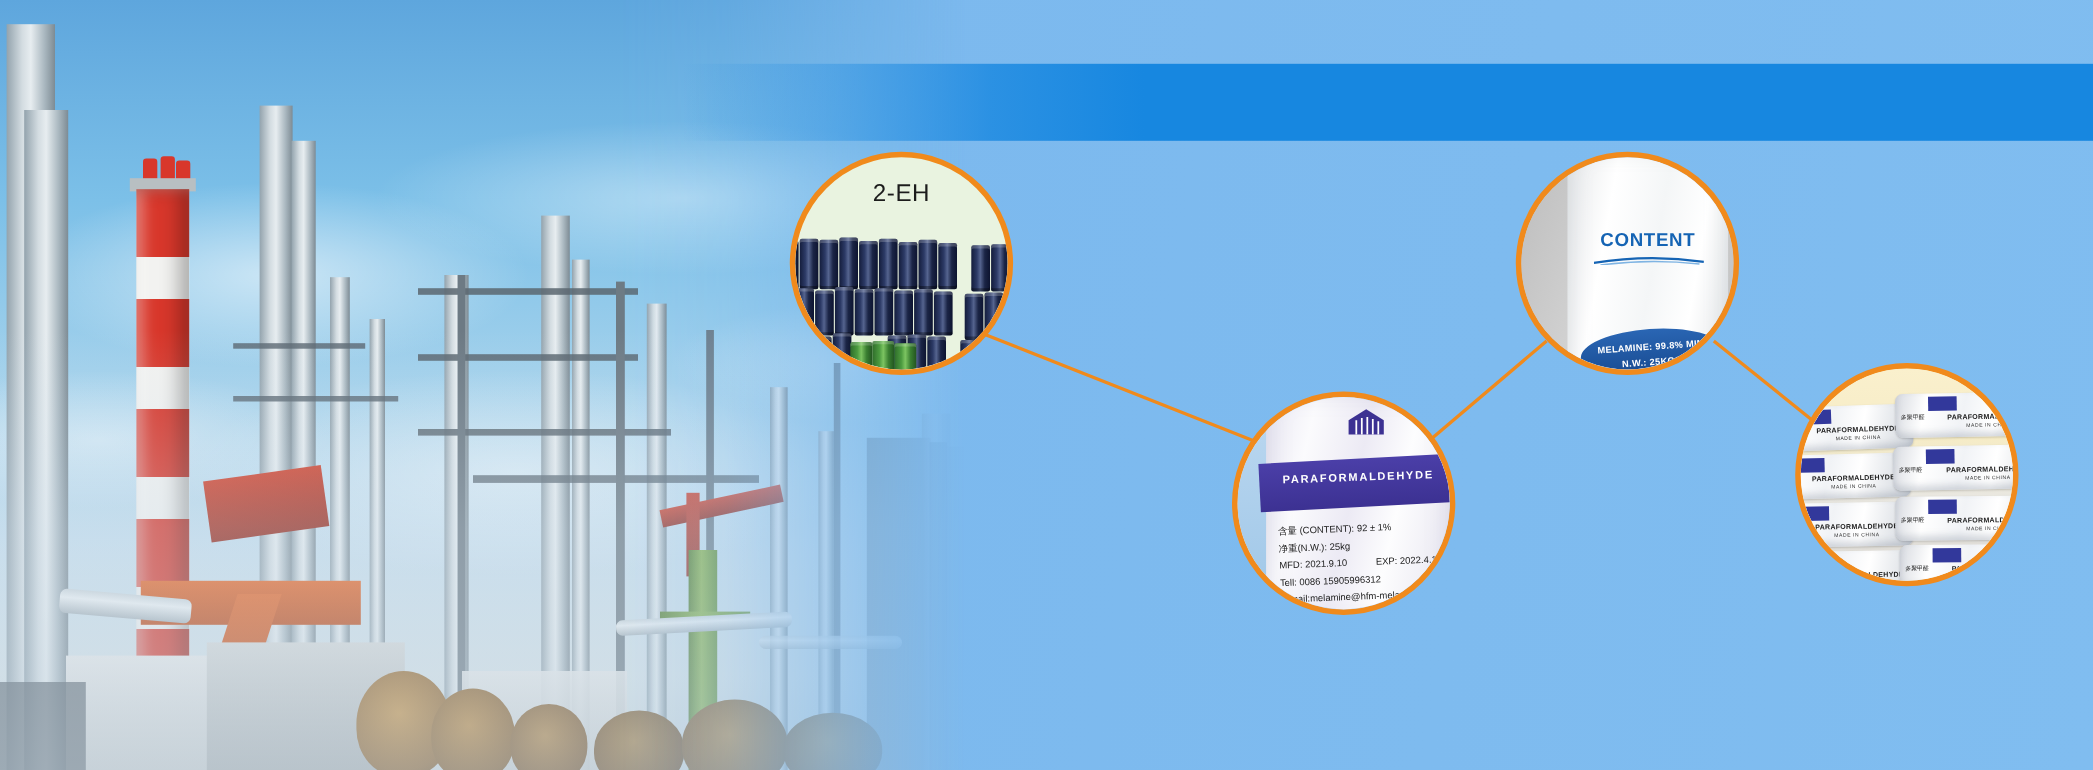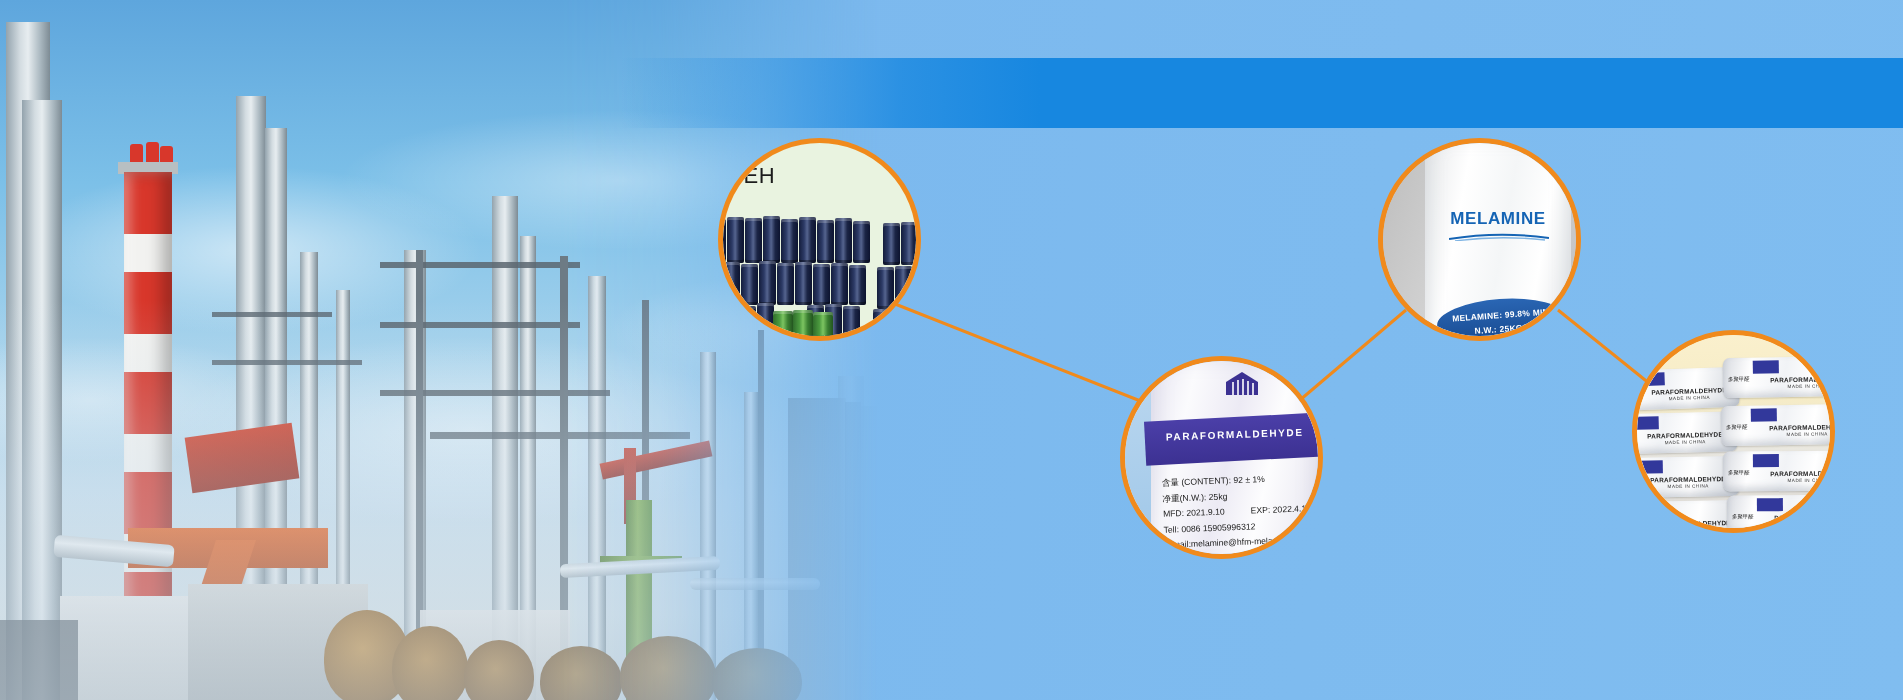--- a/index.html
+++ b/index.html
@@ -97,21 +97,21 @@
   .bubble-inner{position:absolute;inset:0;overflow:hidden;border-radius:50%;}
 
   
   #b-2eh{left:718px;top:138px;width:203px;height:203px;background:#e9f3e0;}
   .drumfield{position:absolute;left:-16px;top:72px;width:250px;height:140px;}
   .drum{position:absolute;width:17px;border-radius:2px;
         background:linear-gradient(90deg,#141d3c,#2c3a66 30%,#55648f 48%,#1b2546 72%,#0d1430);
         box-shadow:inset 0 3px 0 rgba(255,255,255,.20), inset 0 -3px 0 rgba(0,0,0,.35);}
   .drum.g{background:linear-gradient(90deg,#2f6d2b,#4b9a3f 32%,#7cc461 50%,#3a7f31 74%,#235520);}
   .label2eh{
-    position:absolute;left:0;right:0;top:20px;text-align:left;
+    position:absolute;left:0;right:0;top:20px;text-align:center;
     font-size:22px;color:#1c1c1c;font-weight:400;letter-spacing:.5px;
   }
 
   
   #b-pfa{left:1120px;top:356px;width:203px;height:203px;background:#cfe0f2;}
   .pfa-bg{position:absolute;inset:0;background:linear-gradient(180deg,#bcd8f0,#9fc7e8);}
   .pfa-bag{
     position:absolute;left:26px;top:-6px;width:168px;height:218px;
     background:linear-gradient(103deg,#e8e6f2 0%,#fbfbfd 22%,#eceaf4 46%,#fdfdfe 66%,#e4e2ee 100%);
     border-radius:14px 14px 10px 10px;
@@ -339,21 +339,21 @@
           </div>
         </div>
       </div>
     </div>
   </div>
 
   <div class="bubble" id="b-mel">
     <div class="bubble-inner">
       <div class="mel-bg"></div>
       <div class="mel-bag">
-        <div class="mel-title">MELAMINE</div>
+        <div class="mel-title">CONTENT</div>
         <svg class="mel-swoosh" viewBox="0 0 100 8" preserveAspectRatio="none">
           <path d="M0,6 Q50,-2 100,5" stroke="#1564b4" stroke-width="2" fill="none"></path>
           <path d="M6,8 Q50,2 96,7" stroke="#7fb4e3" stroke-width="1.4" fill="none"></path>
         </svg>
         <div class="mel-oval">
           <div style="margin-top:11px;">MELAMINE: 99.8% MIN</div>
           <div style="margin-top:4px;">N.W.: 25KGS</div>
         </div>
 
       </div>

